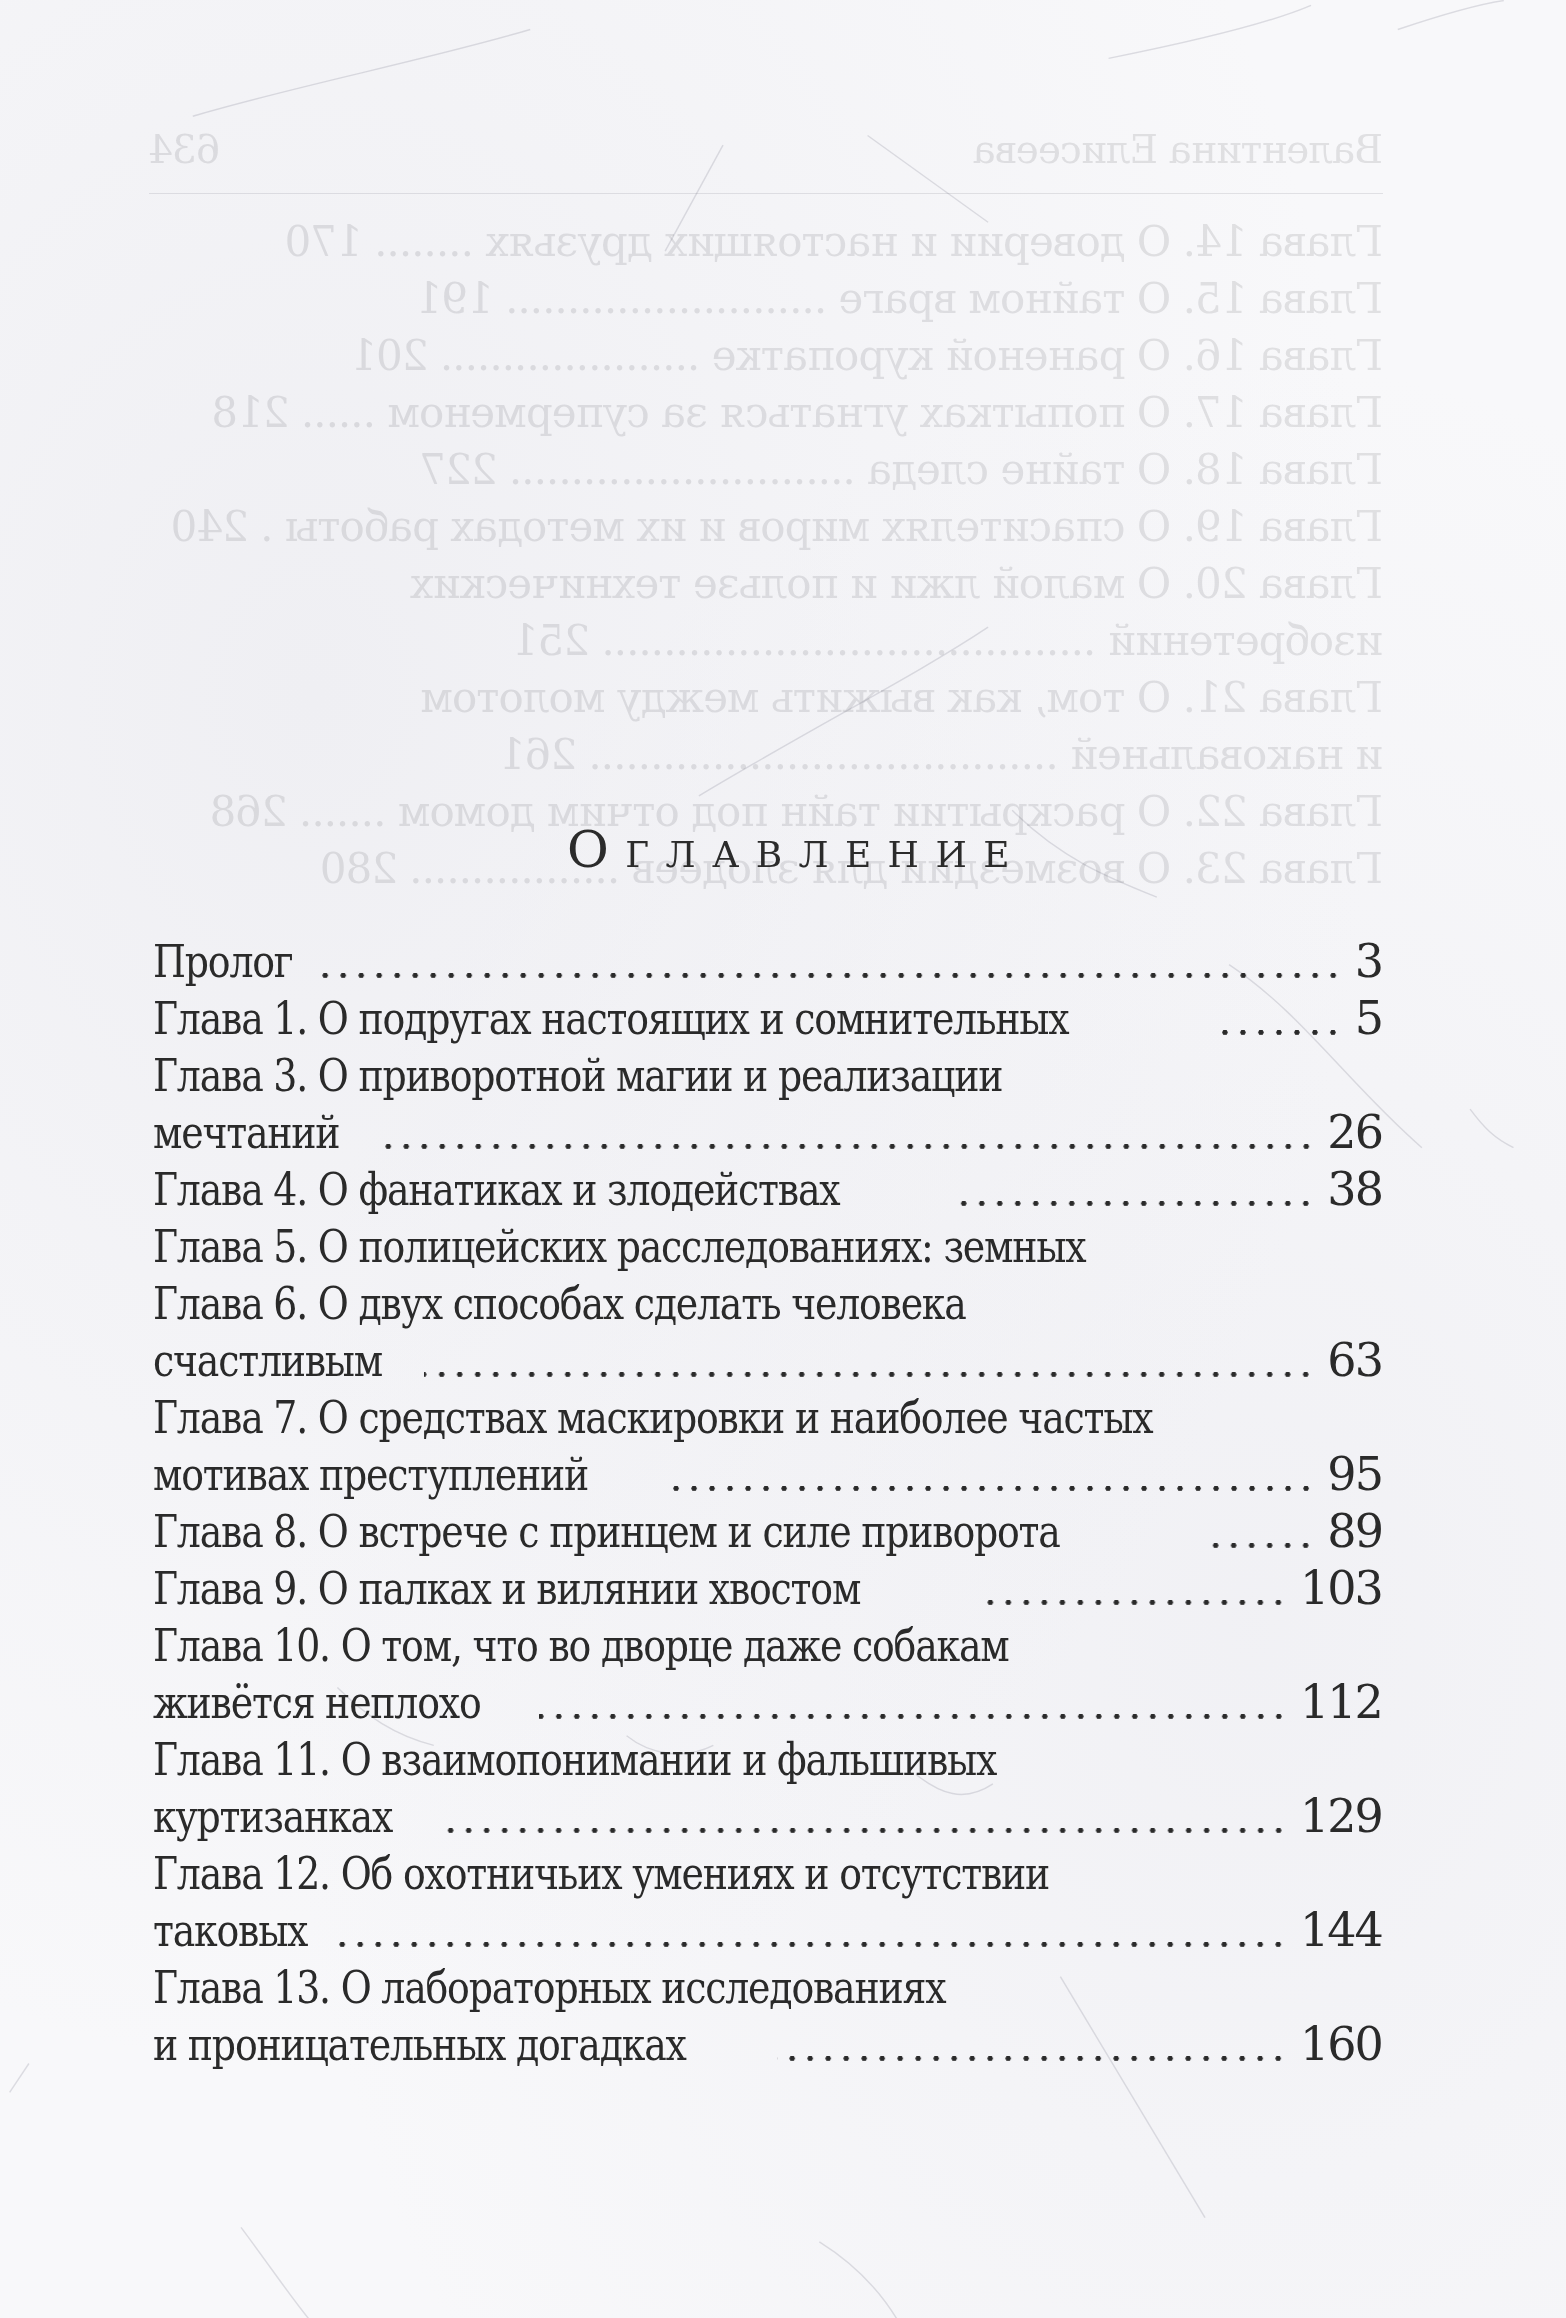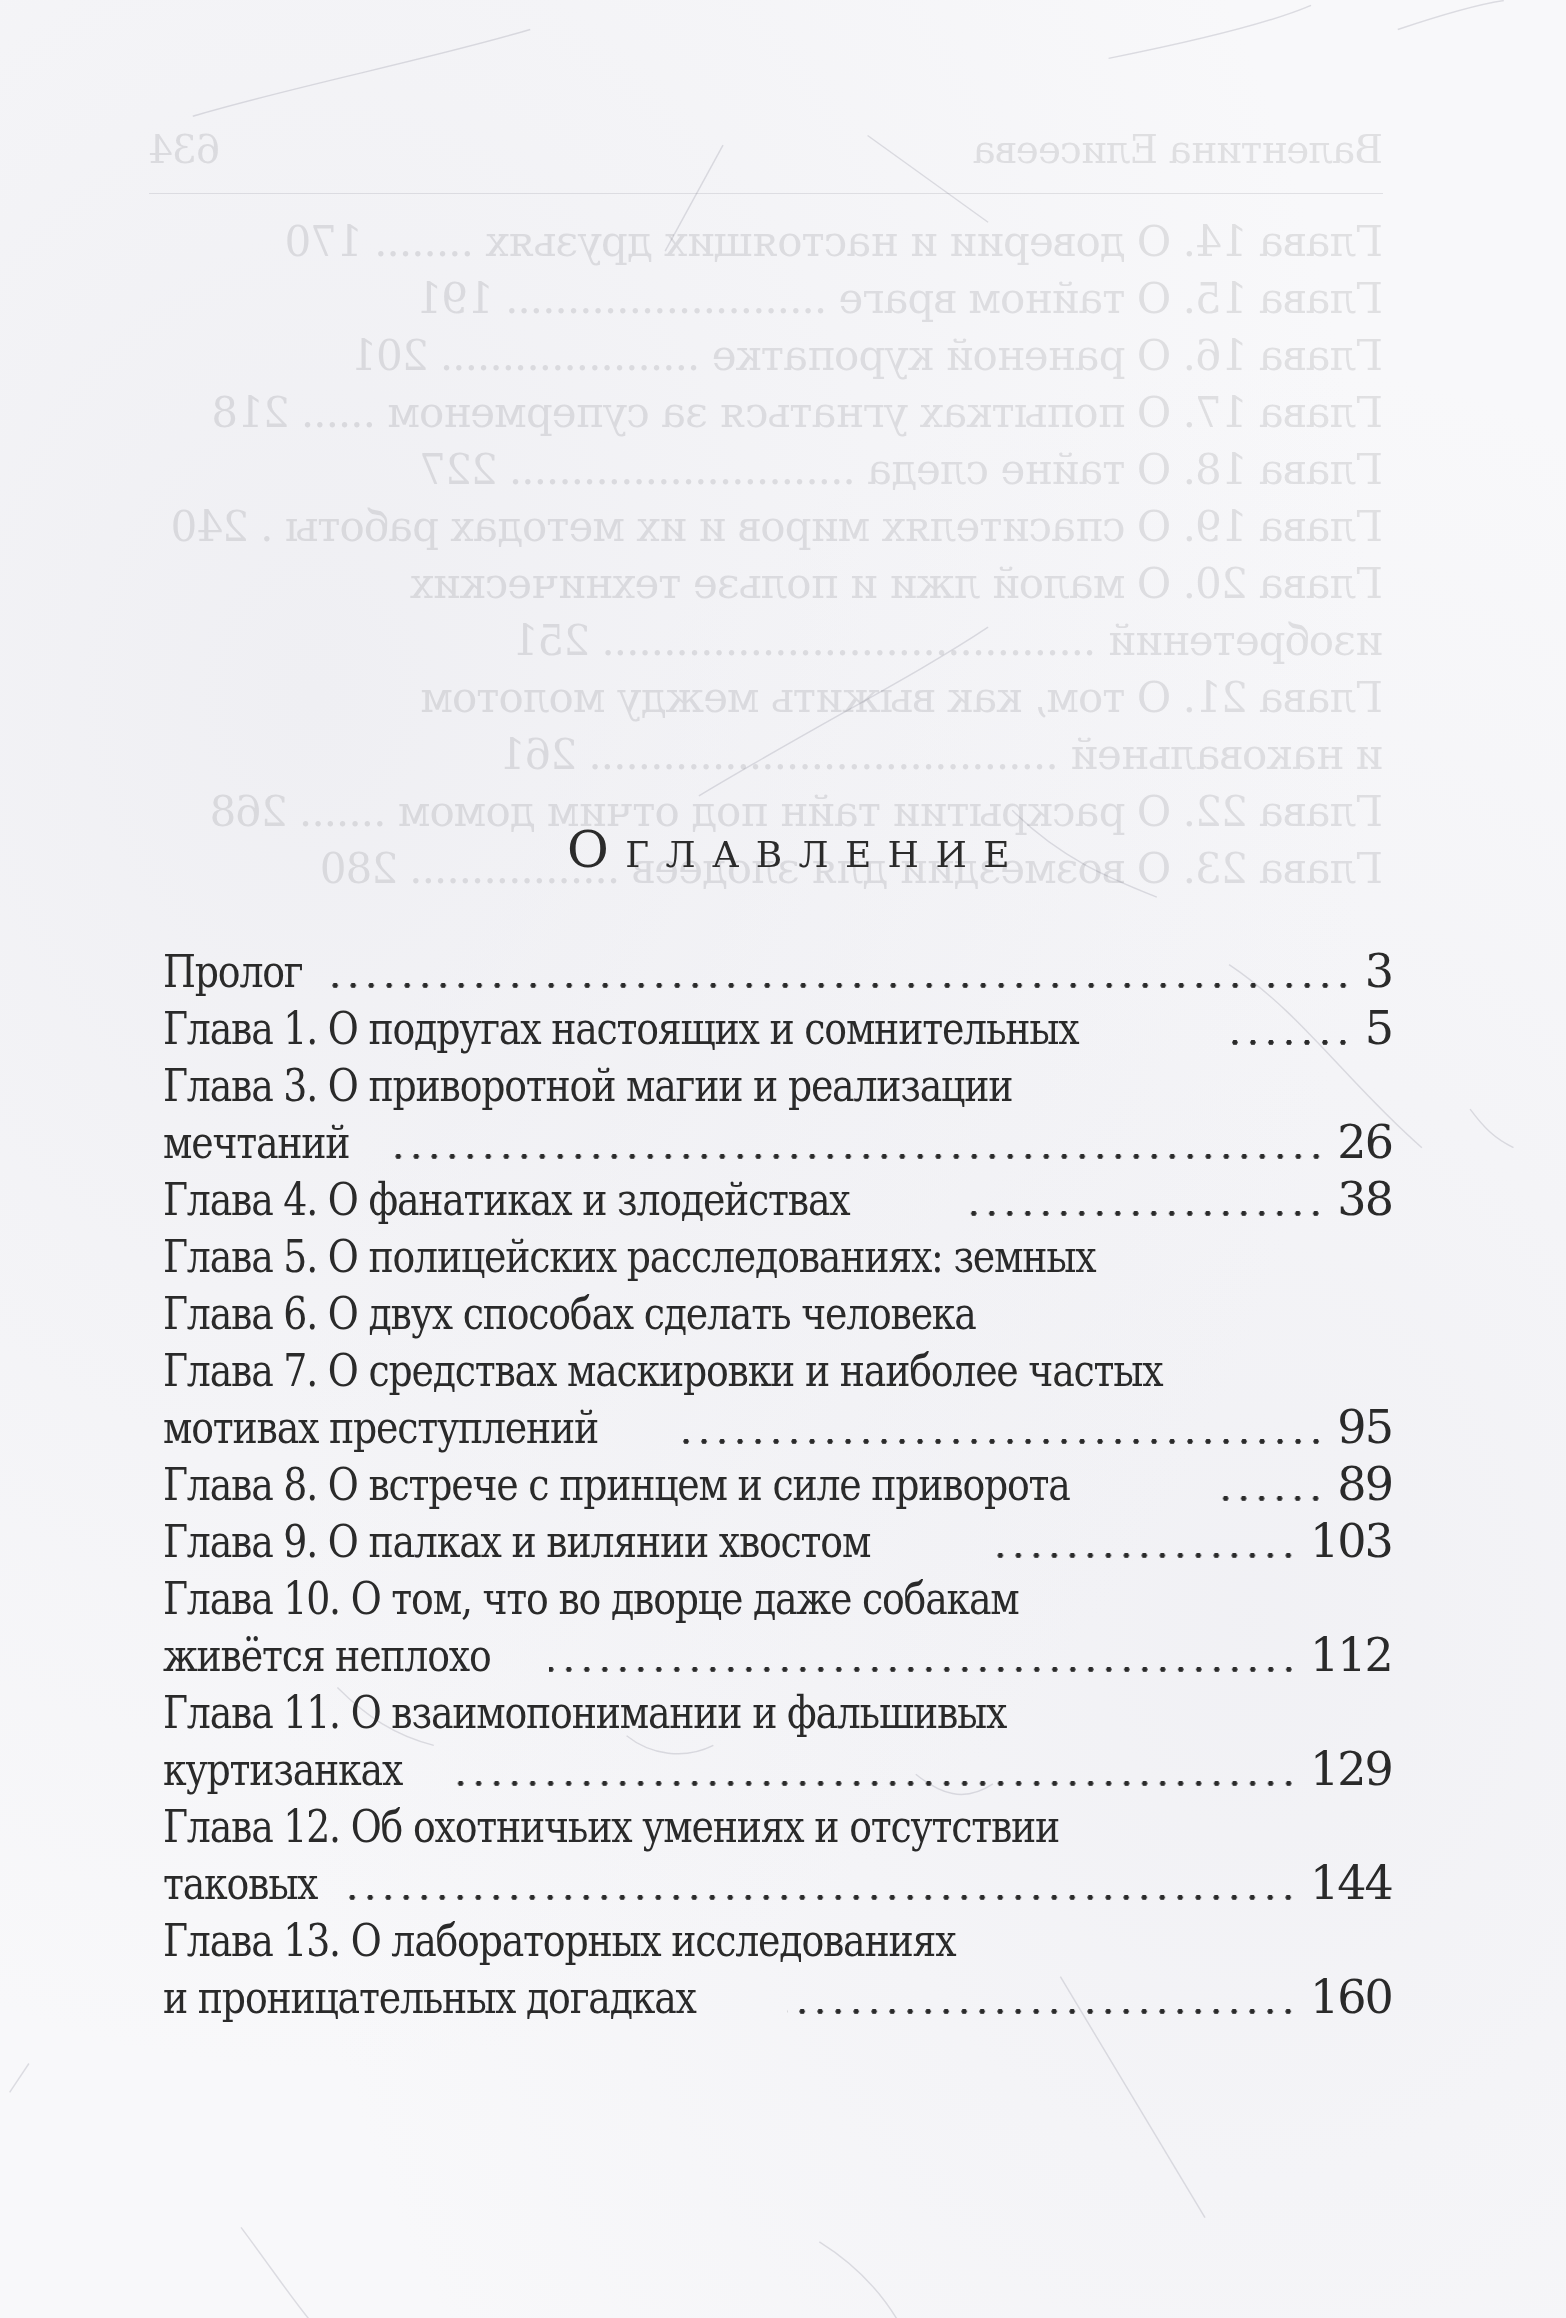--- a/index.html
+++ b/index.html
@@ -74,21 +74,21 @@
       color: #2b2b2b;
       font-variant: small-caps;
       padding-left: 58px;
       box-sizing: border-box;
     }
     .toc {
       position: absolute;
       top: 933px;
       left: 0;
       width: 1229px;
-      margin: 10px;
+      margin: 0;
       padding: 0;
       list-style: none;
     }
     .toc-line {
       height: 57px;
       display: flex;
       align-items: flex-end;
       font-size: 44px;
       line-height: 57px;
       white-space: nowrap;
@@ -201,20 +201,25 @@
       <span class="page">38</span>
     </li>
 
     <li class="toc-line cont-title">
       <span class="title">Глава 5. О полицейских расследованиях: земных</span>
     </li>
 
     <li class="toc-line cont-title">
       <span class="title">Глава 6. О двух способах сделать человека</span>
     </li>
+    <li class="toc-line">
+      <span class="title">счастливым</span>
+      <span class="leader"></span>
+      <span class="page">63</span>
+    </li>
 
     <li class="toc-line cont-title">
       <span class="title">Глава 7. О средствах маскировки и наиболее частых</span>
     </li>
     <li class="toc-line">
       <span class="title">мотивах преступлений</span>
       <span class="leader"></span>
       <span class="page">95</span>
     </li>
 

